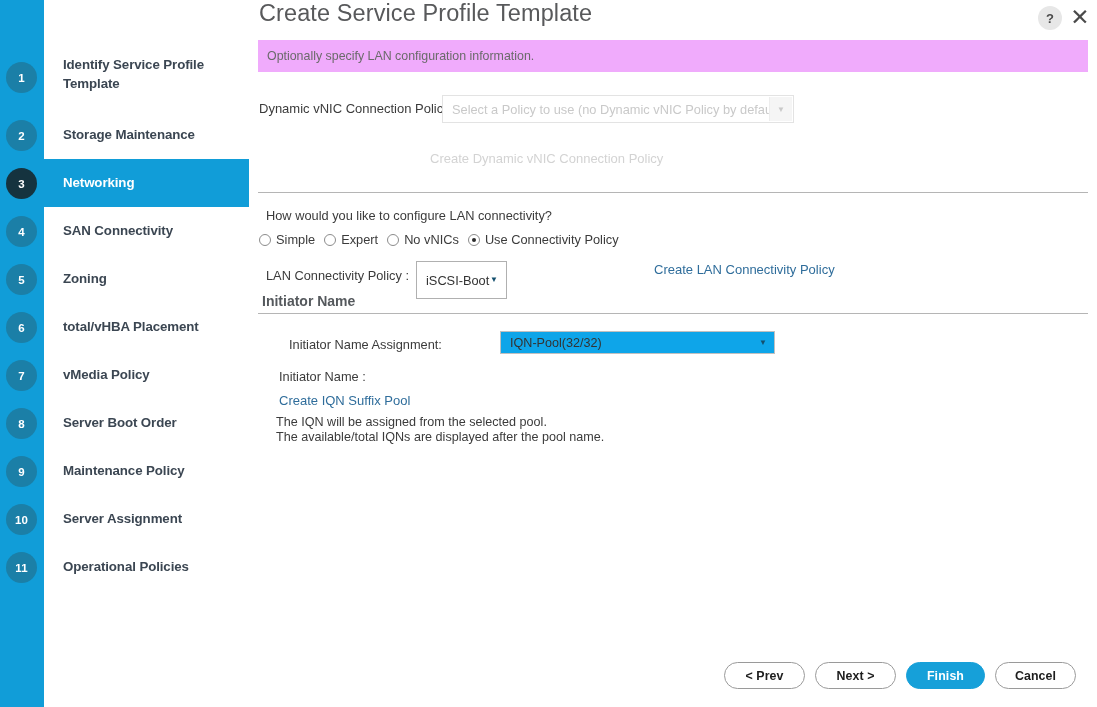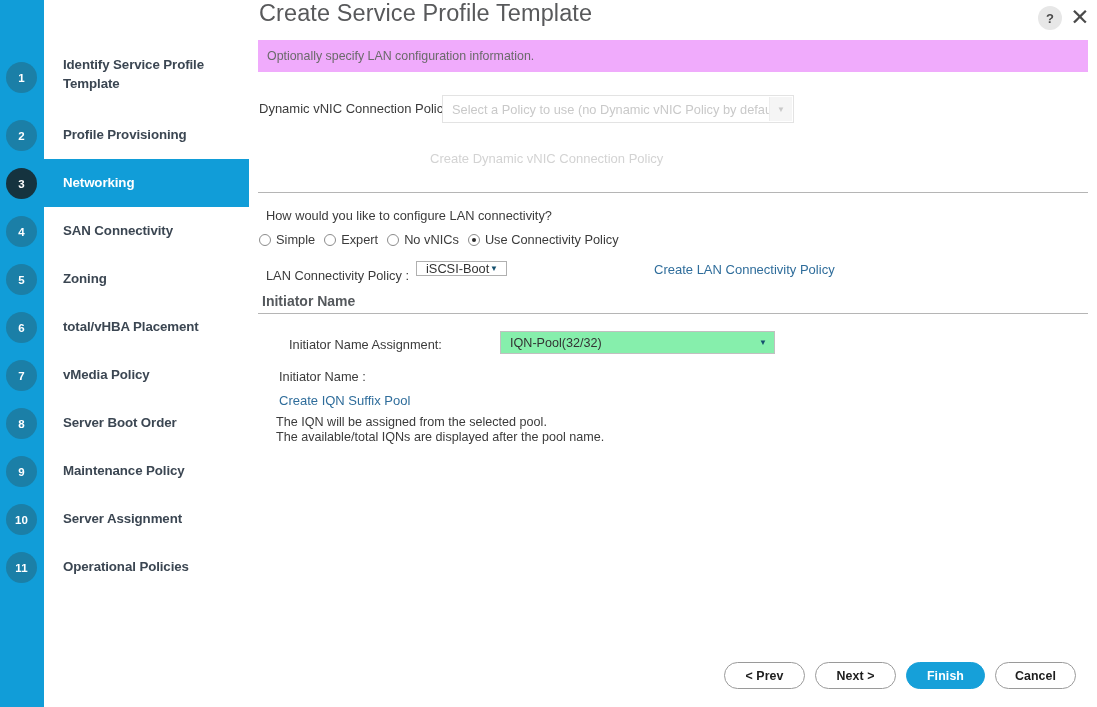--- a/index.html
+++ b/index.html
@@ -251,21 +251,21 @@
     left: 266px;
     top: 268px;
     color: #3b3b3b;
     font-size: 12.8px;
   }
   #lan-policy-select {
     position: absolute;
     left: 416px;
     top: 261px;
     width: 91px;
-    height: 15px;
+    height: 38px;
     border: 1px solid #b0b0b0;
     background: #ffffff;
     box-sizing: border-box;
     display: flex;
     align-items: center;
     justify-content: space-between;
     padding: 0 8px 0 9px;
   }
   #lan-policy-value {
     font-size: 12.8px;
@@ -299,21 +299,21 @@
     color: #3b3b3b;
     font-size: 12.8px;
   }
   #initiator-assignment-select {
     position: absolute;
     left: 500px;
     top: 331px;
     width: 275px;
     height: 23px;
     border: 1px solid #c0c0c0;
-    background: #86efac;
+    background: #0ea5e9;
     box-sizing: border-box;
     display: flex;
     align-items: center;
     justify-content: space-between;
     padding: 0 7px 0 9px;
   }
   #initiator-assignment-value {
     font-size: 12.6px;
     color: #333;
   }
@@ -383,21 +383,21 @@
 <div id="wizard-sidebar">
   <div id="sidebar-railbar"></div>
 
   <div class="step tall" style="top:44px">
     <div class="step-badge">1</div>
     <div class="step-label">Identify Service Profile Template</div>
   </div>
 
   <div class="step" style="top:111px">
     <div class="step-badge">2</div>
-    <div class="step-label">Profile Provisioning</div>
+    <div class="step-label">Storage Maintenance</div>
   </div>
 
   <div class="step active" style="top:159px">
     <div class="step-strip"></div>
     <div class="step-badge">3</div>
     <div class="step-label">Networking</div>
   </div>
 
   <div class="step" style="top:207px">
     <div class="step-badge">4</div>

